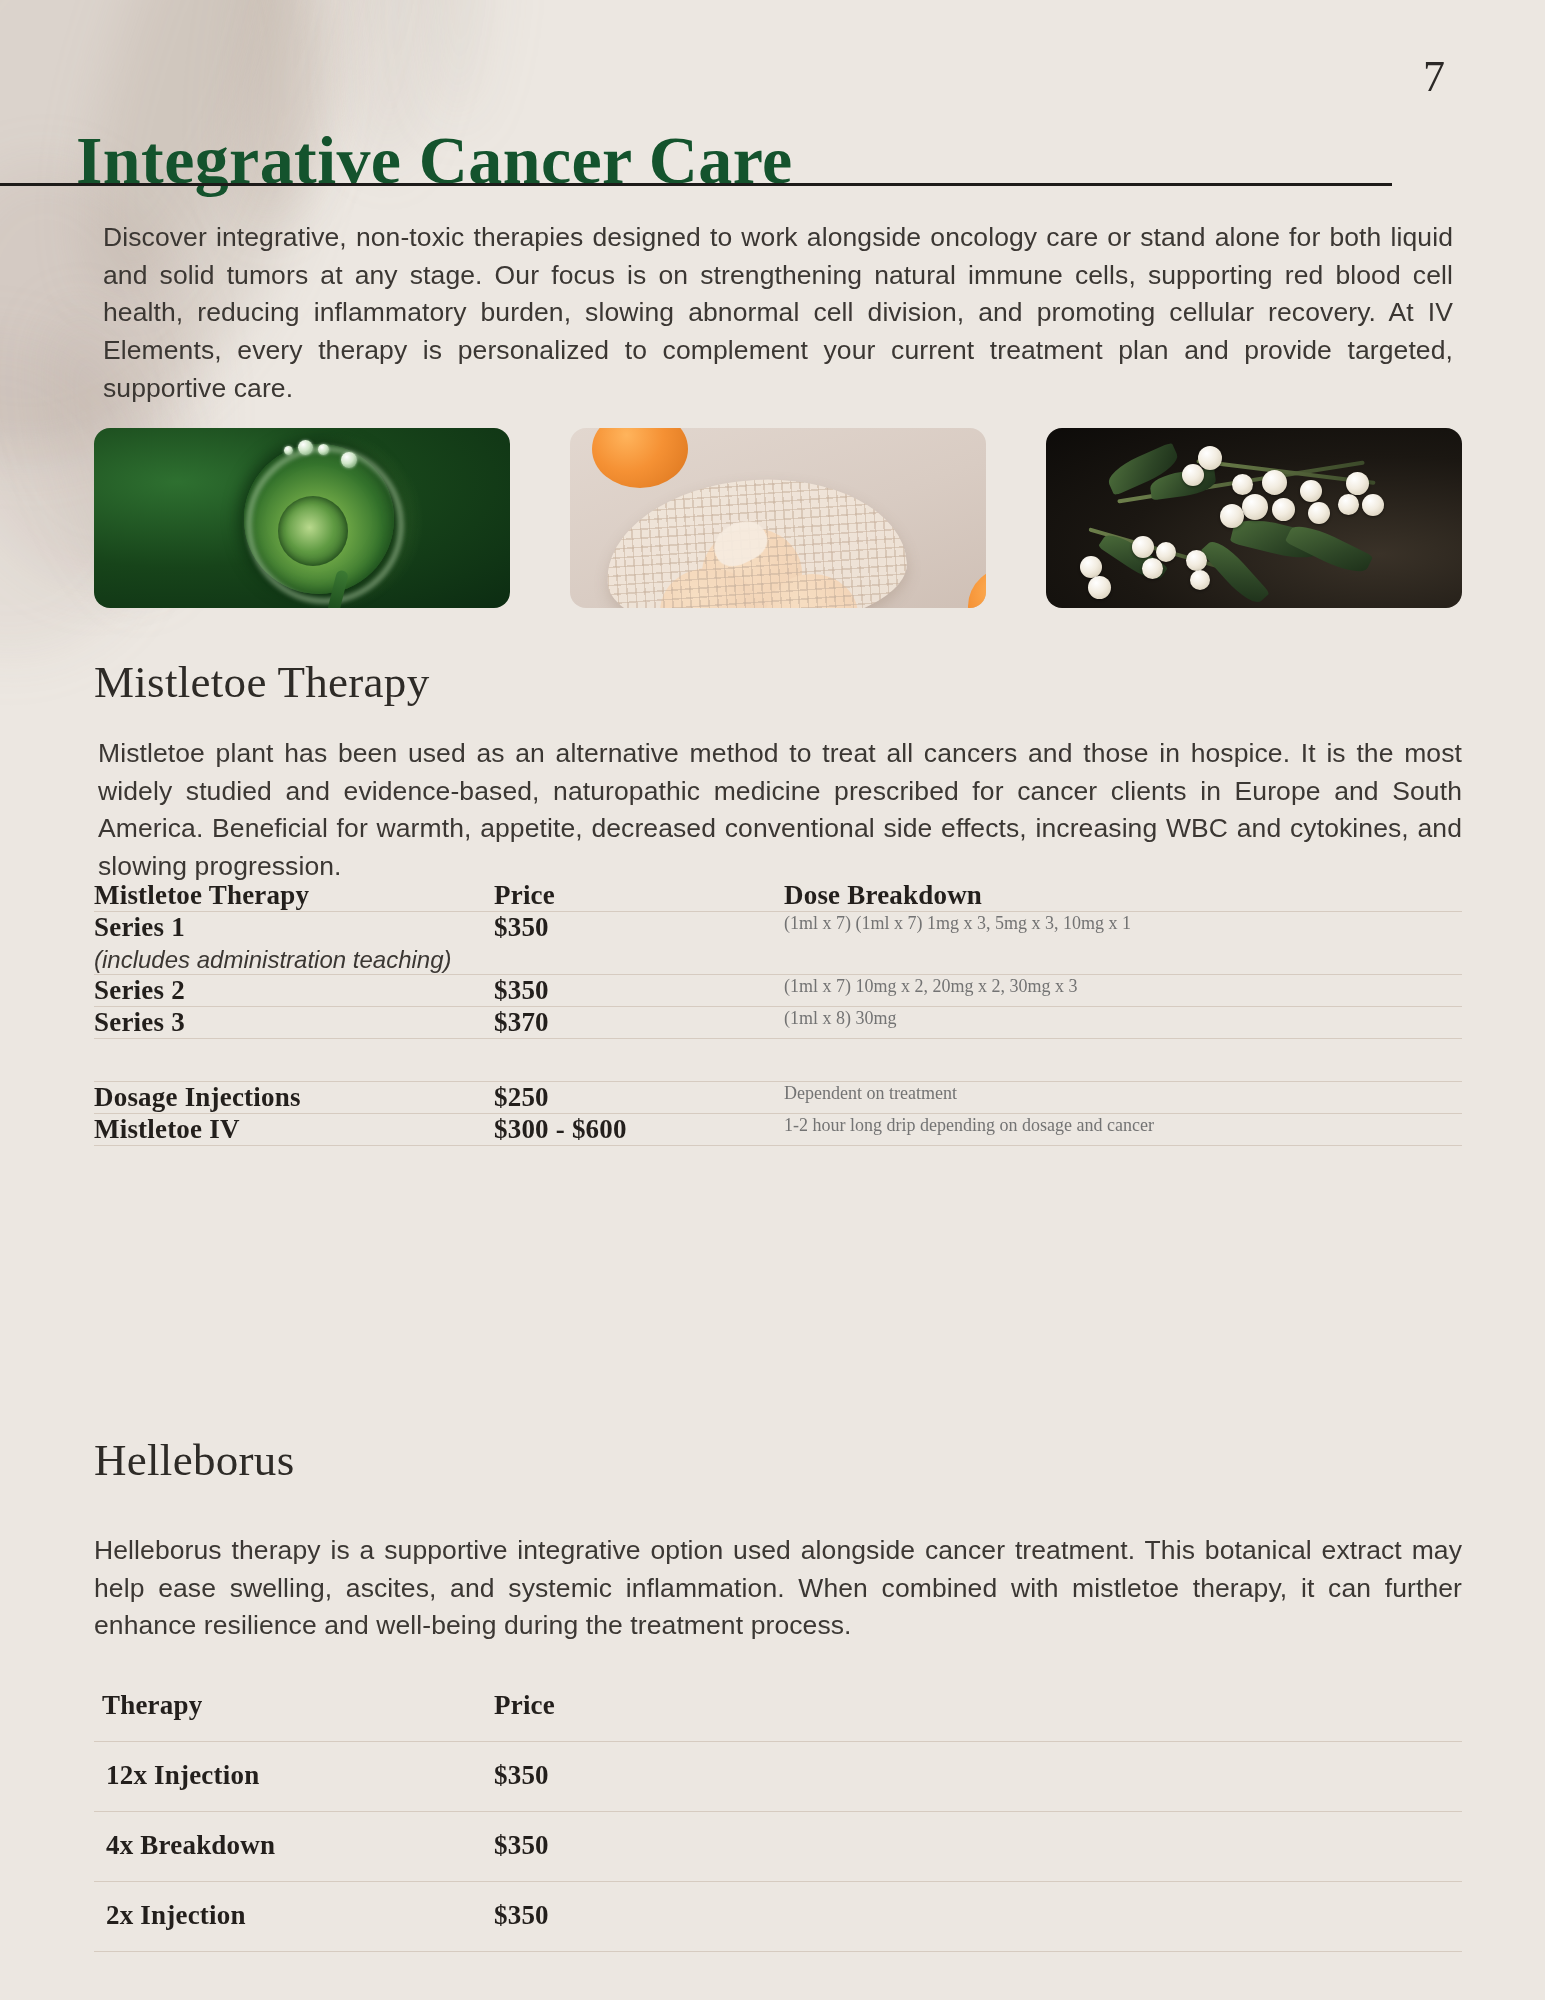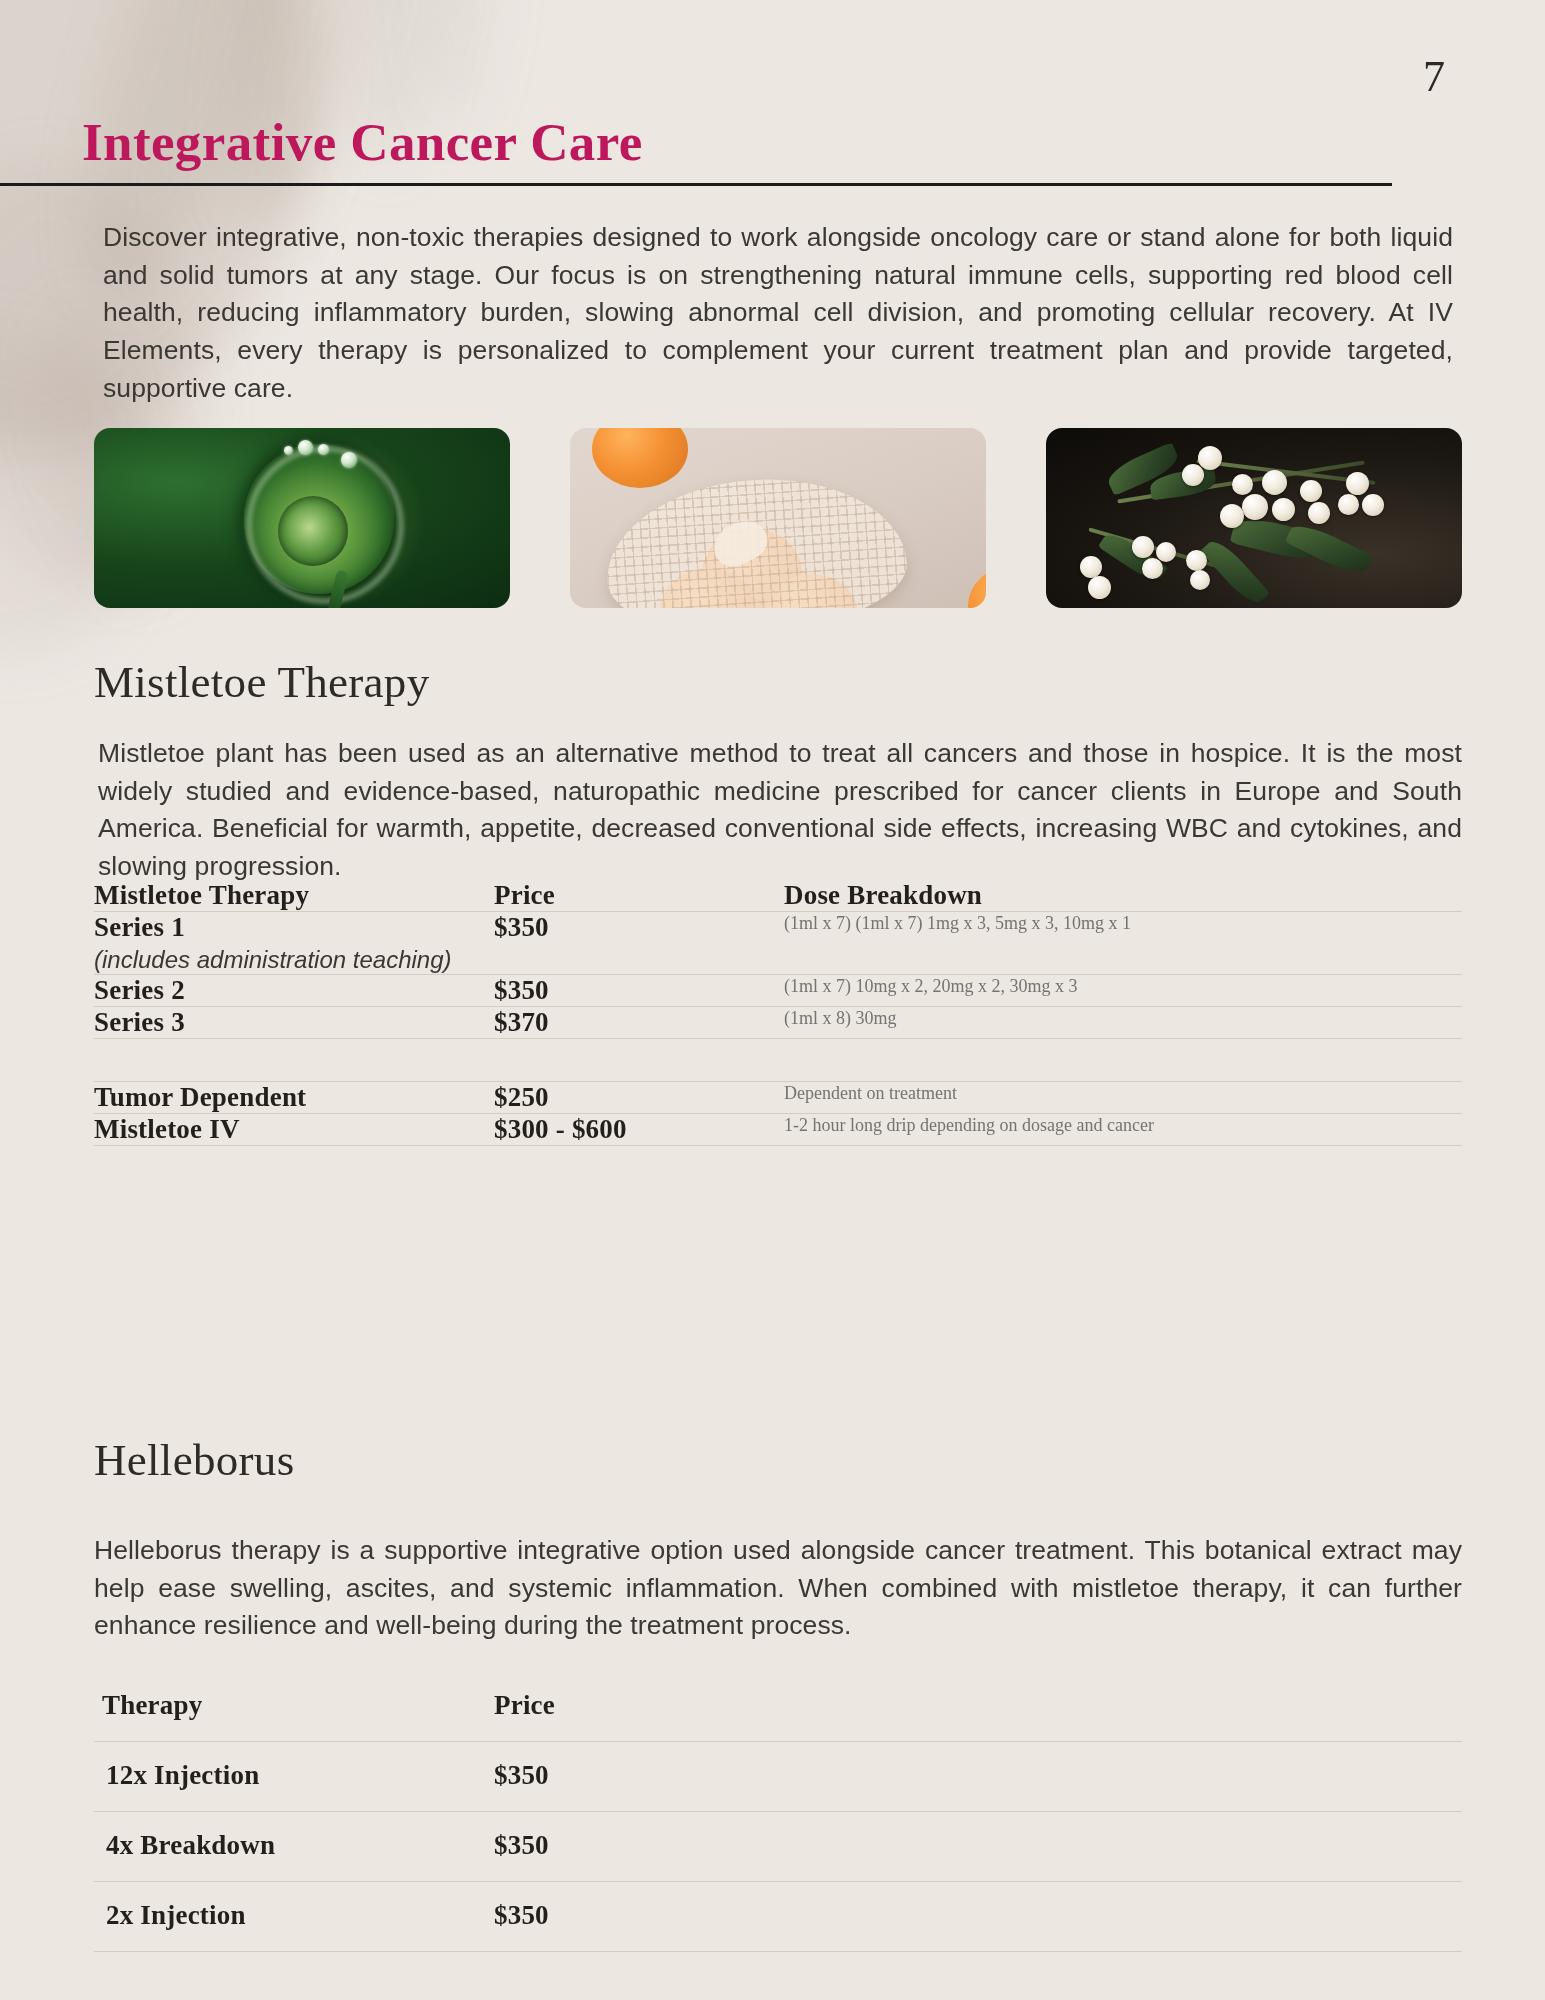--- a/index.html
+++ b/index.html
@@ -42,27 +42,27 @@
   .page {
     position: relative;
     width: 1545px;
     height: 2000px;
     z-index: 2;
   }
 
   
   .page-title {
     position: absolute;
-    left: 82px;
+    left: 76px;
     top: 80px;
     font-family: "Liberation Serif", serif;
     font-weight: bold;
-    font-size: 53px;
+    font-size: 68px;
     letter-spacing: 0.4px;
-    color: #be185d;
+    color: #14532d;
     line-height: 1;
   }
   .page-number {
     position: absolute;
     right: 100px;
     top: 55px;
     font-family: "Liberation Serif", serif;
     font-size: 44px;
     color: #2c2927;
     line-height: 1;
@@ -495,21 +495,21 @@
       </tr>
 
       <tr class="spacer-row">
         <td></td>
         <td></td>
         <td></td>
       </tr>
 
       <tr class="rowline">
         <td class="name-cell">
-          <span>Tumor Dependent</span>
+          <span>Dosage Injections</span>
         </td>
         <td class="price-cell">$250</td>
         <td class="dose-cell">Dependent on treatment</td>
       </tr>
       <tr class="rowline">
         <td class="name-cell">
           <span>Mistletoe IV</span>
         </td>
         <td class="price-cell">$300 - $600</td>
         <td class="dose-cell">1-2 hour long drip depending on dosage and cancer</td>

